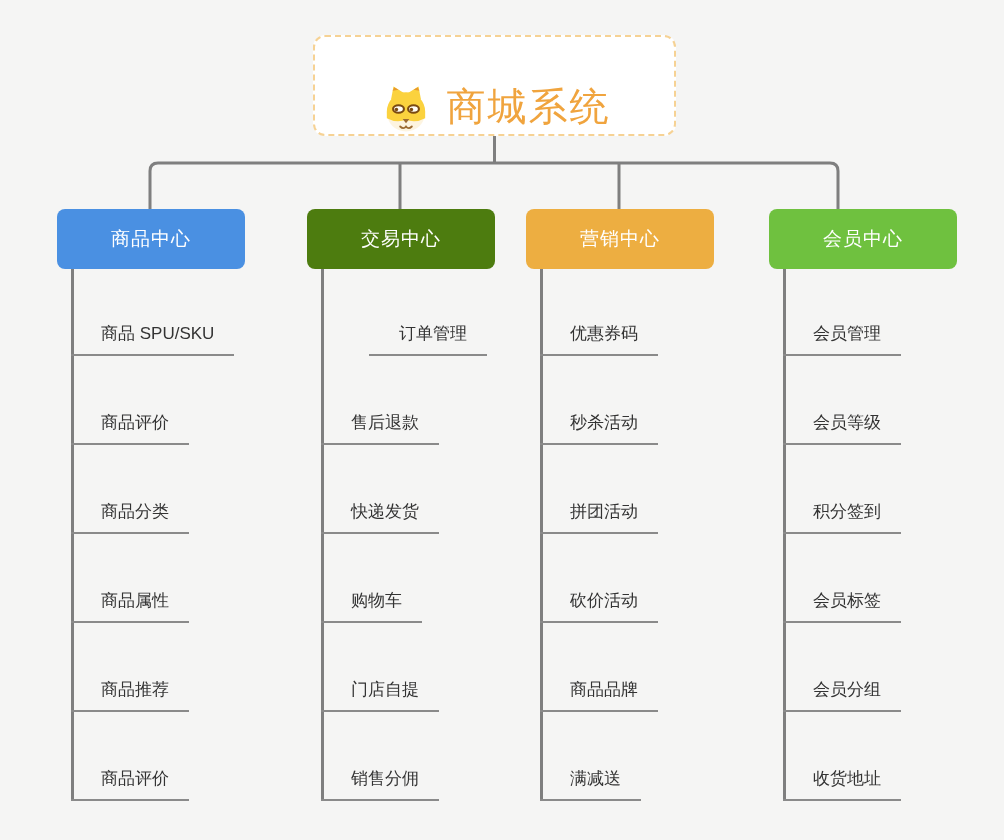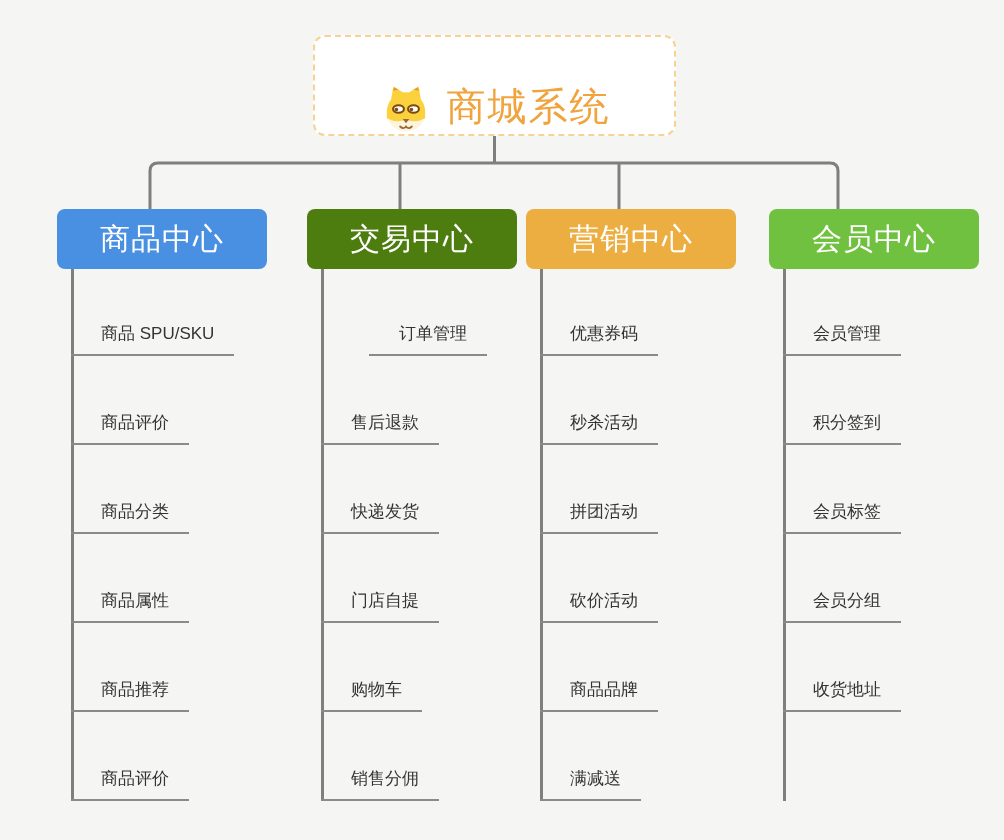--- a/index.html
+++ b/index.html
@@ -26,23 +26,23 @@
   .connectors{position:absolute;left:0;top:0;width:1004px;height:840px;pointer-events:none;}
 
   
   .branch{position:absolute;top:209px;width:240px;}
   .branch:nth-of-type(1){left:57px;}
   .branch:nth-of-type(2){left:307px;}
   .branch:nth-of-type(3){left:526px;}
   .branch:nth-of-type(4){left:769px;}
 
   .branch-box{
-    width:210px;height:60px;border-radius:8px;
+    width:188px;height:60px;border-radius:8px;
     display:flex;align-items:center;justify-content:center;
-    color:#ffffff;font-size:30px;letter-spacing:1px;
+    color:#ffffff;font-size:19px;letter-spacing:1px;
     box-sizing:border-box;cursor:default;
   }
   .branch-spine{
     position:absolute;left:14px;top:60px;width:3px;height:532px;
     background:#7f7f7f;
   }
   .branch-items{position:absolute;left:14px;top:110px;}
   .item{
     width:max-content;
     line-height:30px;height:30px;
@@ -101,22 +101,22 @@
         </div>
   </div>
 
   <div class="branch">
     <div class="branch-box" style="background: #4d7c0f;">交易中心</div>
     <div class="branch-spine"></div>
     <div class="branch-items">
           <div class="item" style="border-bottom-color: rgb(138, 138, 138); color: rgb(51, 51, 51); margin-left: 48px;">订单管理</div>
           <div class="item" style="border-bottom-color: rgb(138, 138, 138); color: rgb(51, 51, 51);">售后退款</div>
           <div class="item" style="border-bottom-color: rgb(138, 138, 138); color: rgb(51, 51, 51);">快递发货</div>
+          <div class="item" style="border-bottom-color: rgb(138, 138, 138); color: rgb(51, 51, 51);">购物车</div>
           <div class="item" style="border-bottom-color: rgb(138, 138, 138); color: rgb(51, 51, 51);">门店自提</div>
-          <div class="item" style="border-bottom-color: rgb(138, 138, 138); color: rgb(51, 51, 51);">购物车</div>
           <div class="item" style="border-bottom-color: rgb(138, 138, 138); color: rgb(51, 51, 51);">销售分佣</div>
         </div>
   </div>
 
   <div class="branch">
     <div class="branch-box" style="background: rgb(237, 174, 65);">营销中心</div>
     <div class="branch-spine"></div>
     <div class="branch-items">
           <div class="item" style="border-bottom-color: rgb(138, 138, 138); color: rgb(51, 51, 51);">优惠券码</div>
           <div class="item" style="border-bottom-color: rgb(138, 138, 138); color: rgb(51, 51, 51);">秒杀活动</div>
@@ -125,20 +125,21 @@
           <div class="item" style="border-bottom-color: rgb(138, 138, 138); color: rgb(51, 51, 51);">商品品牌</div>
           <div class="item" style="border-bottom-color: rgb(138, 138, 138); color: rgb(51, 51, 51);">满减送</div>
         </div>
   </div>
 
   <div class="branch">
     <div class="branch-box" style="background: rgb(111, 193, 63);">会员中心</div>
     <div class="branch-spine"></div>
     <div class="branch-items">
           <div class="item" style="border-bottom-color: rgb(138, 138, 138); color: rgb(51, 51, 51);">会员管理</div>
+          <div class="item" style="border-bottom-color: rgb(138, 138, 138); color: rgb(51, 51, 51);">会员等级</div>
           <div class="item" style="border-bottom-color: rgb(138, 138, 138); color: rgb(51, 51, 51);">积分签到</div>
           <div class="item" style="border-bottom-color: rgb(138, 138, 138); color: rgb(51, 51, 51);">会员标签</div>
           <div class="item" style="border-bottom-color: rgb(138, 138, 138); color: rgb(51, 51, 51);">会员分组</div>
           <div class="item" style="border-bottom-color: rgb(138, 138, 138); color: rgb(51, 51, 51);">收货地址</div>
         </div>
   </div>
 </div>
 </div>
 
 </body></html>

